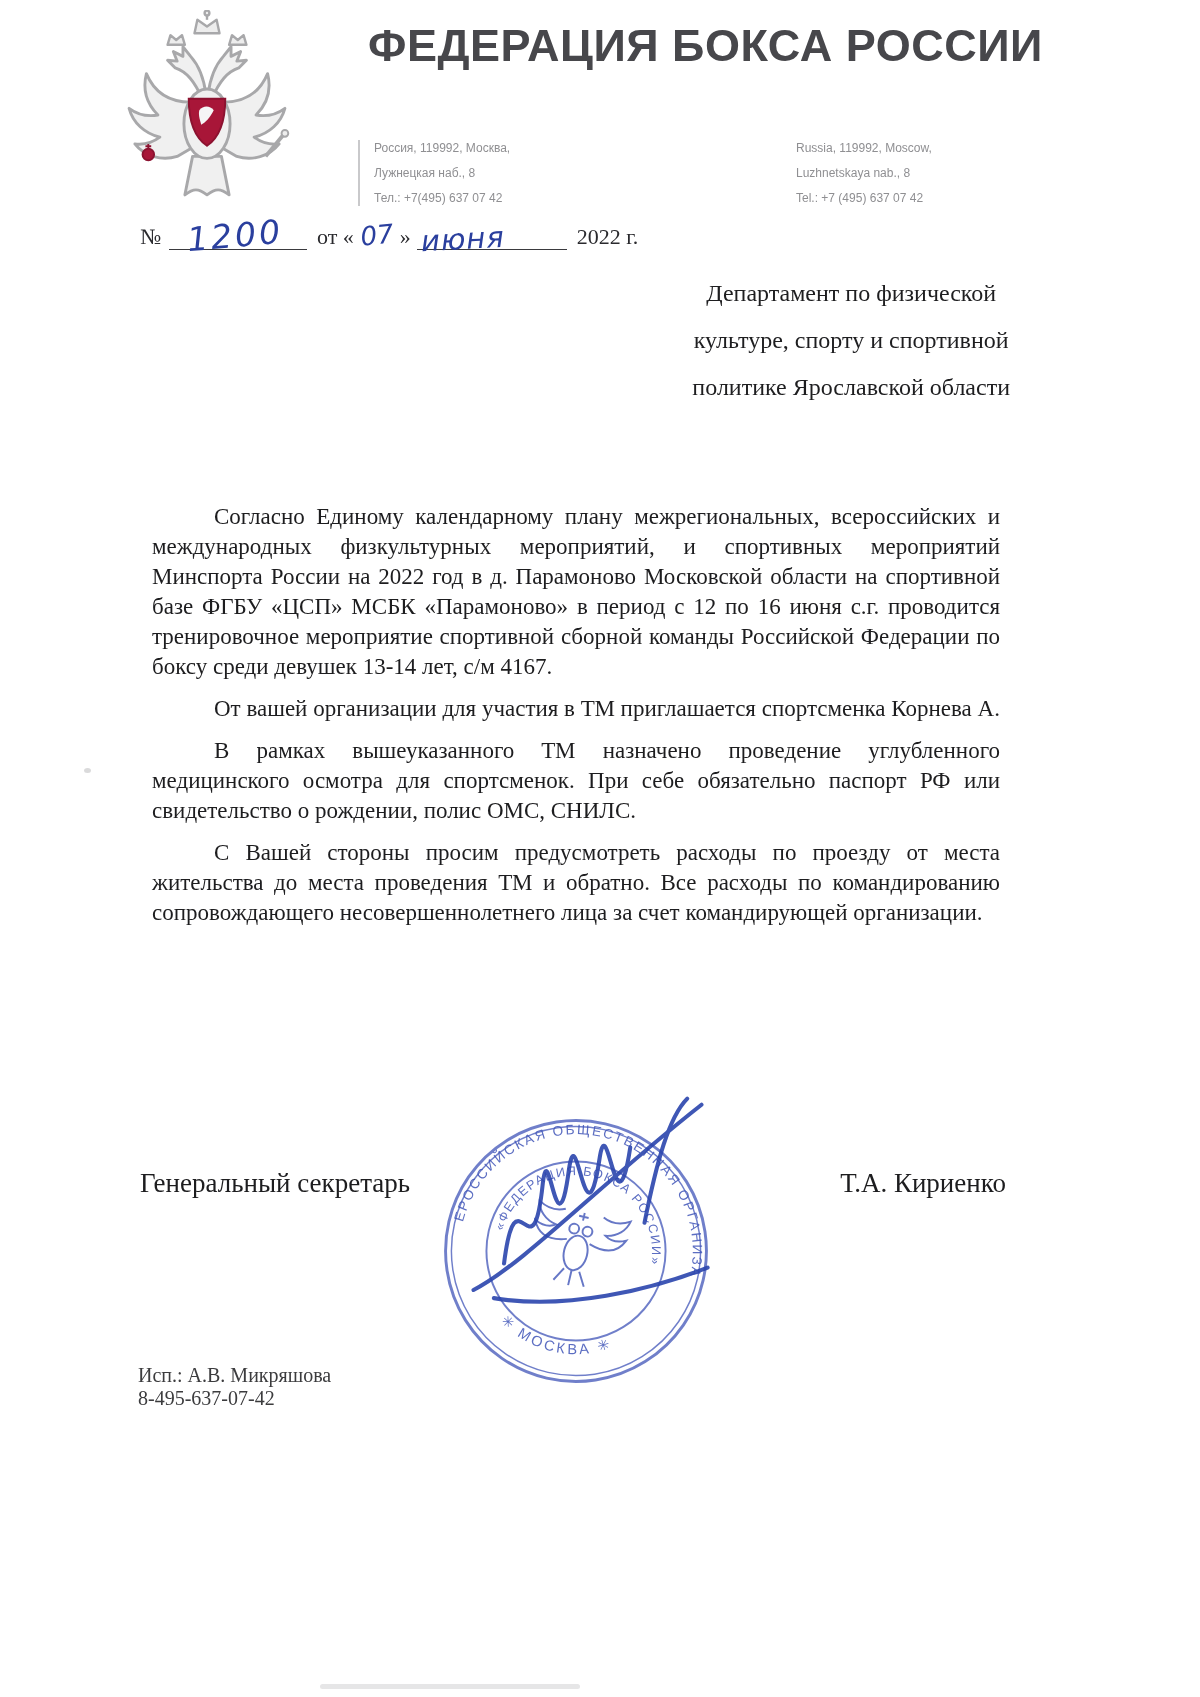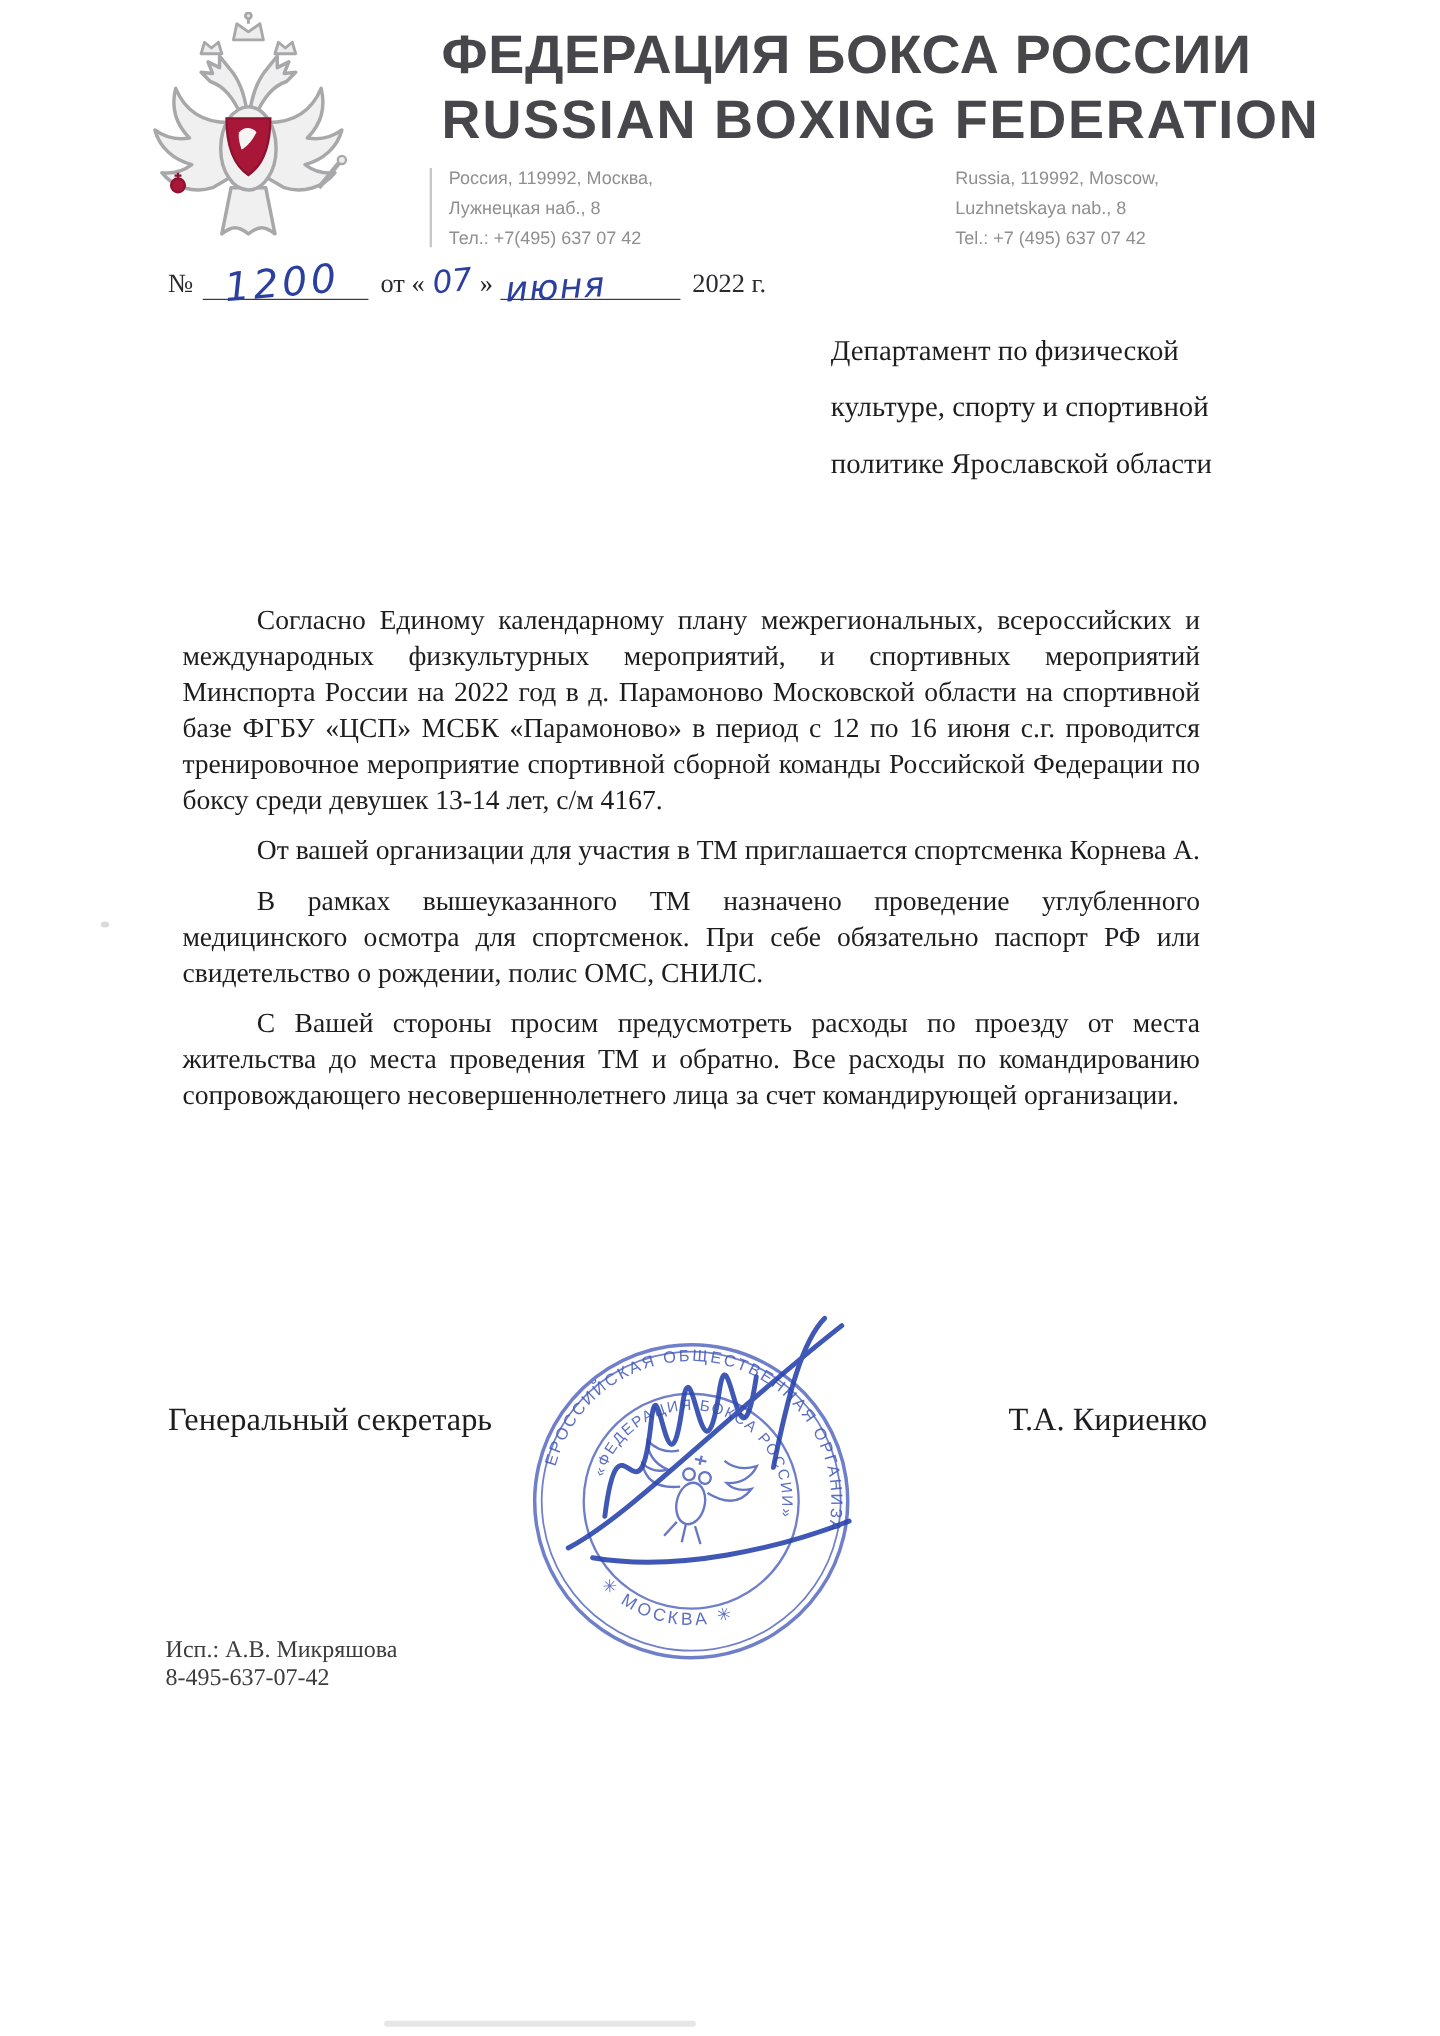--- a/index.html
+++ b/index.html
@@ -17,21 +17,21 @@
     font-family:"Liberation Sans", sans-serif; font-weight:700;
     color:#47474b;
   }
   .org-ru { top:20px;  font-size:45px; letter-spacing:0.5px; }
   .org-en { top:74px;  font-size:45px; letter-spacing:1.5px; }
 
   .addr-divider { position:absolute; left:358px; top:140px; width:2px; height:66px; background:#c9c9cb; }
   .addr {
     position:absolute; top:136px;
     font-family:"Liberation Sans", sans-serif;
-    font-size:15px; line-height:25px; color:#8f8f92;
+    font-size:12px; line-height:25px; color:#8f8f92;
   }
   .addr-ru { left:374px; }
   .addr-en { left:796px; }
 
   
   .ref-line {
     position:absolute; left:140px; top:220px;
     font-size:22px; color:#2a2a2e; white-space:nowrap;
   }
   .blank {
@@ -53,21 +53,21 @@
     font-size:26px; transform:rotate(-6deg);
   }
   .hand-month {
     position:absolute; left:4px; bottom:-7px;
     font-size:29px; letter-spacing:1px; transform:rotate(-3deg); white-space:nowrap;
   }
 
   
   .recipient {
     position:absolute; right:190px; top:270px;
-    text-align:left; font-size:24px; line-height:47px; color:#1e1e20;
+    text-align:center; font-size:24px; line-height:47px; color:#1e1e20;
   }
 
   
   .body-text {
     position:absolute; left:140px; top:490px; width:872px;
     font-size:23px; line-height:30px; color:#1d1d1f;
     text-align:justify;
   }
   .body-text p { text-indent:62px; margin:12px; }
 
@@ -126,21 +126,20 @@
       <path d="M105 92 L124 92 Q124 128 105 141 Q86 128 86 92 Z" fill="#a81638" stroke="#8c1230" stroke-width="2"></path>
       <path d="M97 104 C101 99 108 99 112 104 C108 112 103 117 99 119 C97 112 96 108 97 104 Z" fill="#f5f5f5"></path>
       <circle cx="44" cy="150" r="6" fill="#a81638" stroke="#8c1230" stroke-width="2"></circle>
       <path d="M44 144 v-5 m-3 2.5 h6" stroke="#8c1230" stroke-width="2" fill="none"></path>
       <path d="M166 152 l18 -22" stroke="#a8a8aa" stroke-width="4" fill="none"></path>
       <circle cx="186" cy="128" r="3.5" fill="#ededed" stroke="#a8a8aa" stroke-width="2"></circle>
     </svg>
   </div>
 
   <div class="org-ru">ФЕДЕРАЦИЯ БОКСА РОССИИ</div>
-  <div class="org-en">RUSSIAN BOXING FEDERATION</div>
 
   <div class="addr-divider"></div>
 
   <div class="addr addr-ru">
     <div>Россия, 119992, Москва,</div>
     <div>Лужнецкая наб., 8</div>
     <div>Тел.: +7(495) 637 07 42</div>
   </div>
 
   <div class="addr addr-en">

